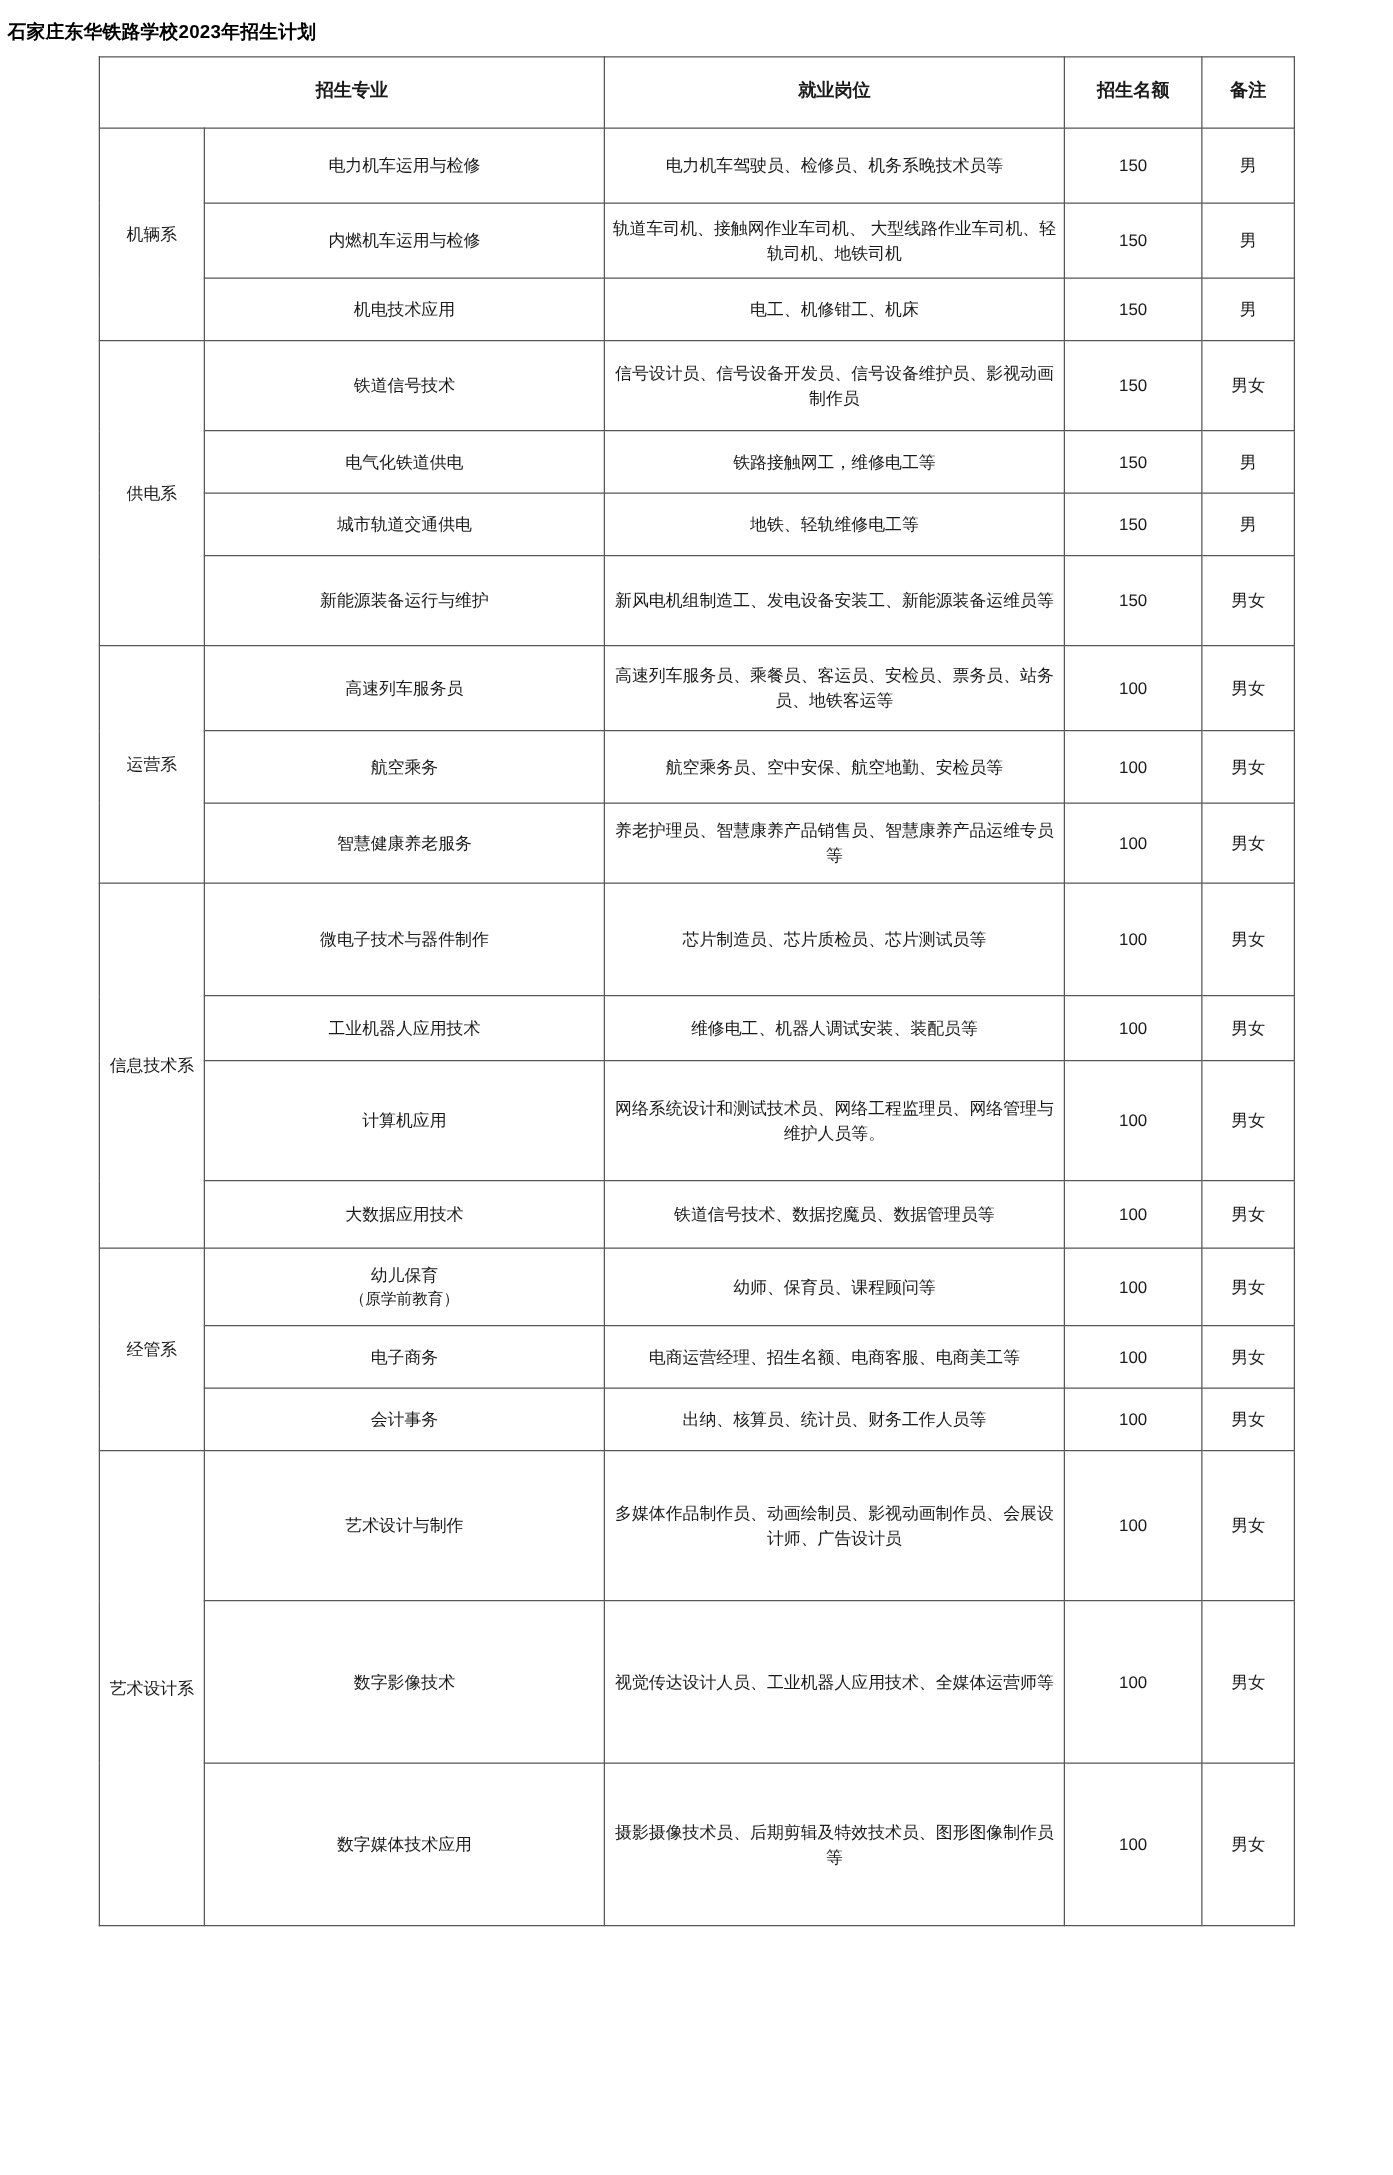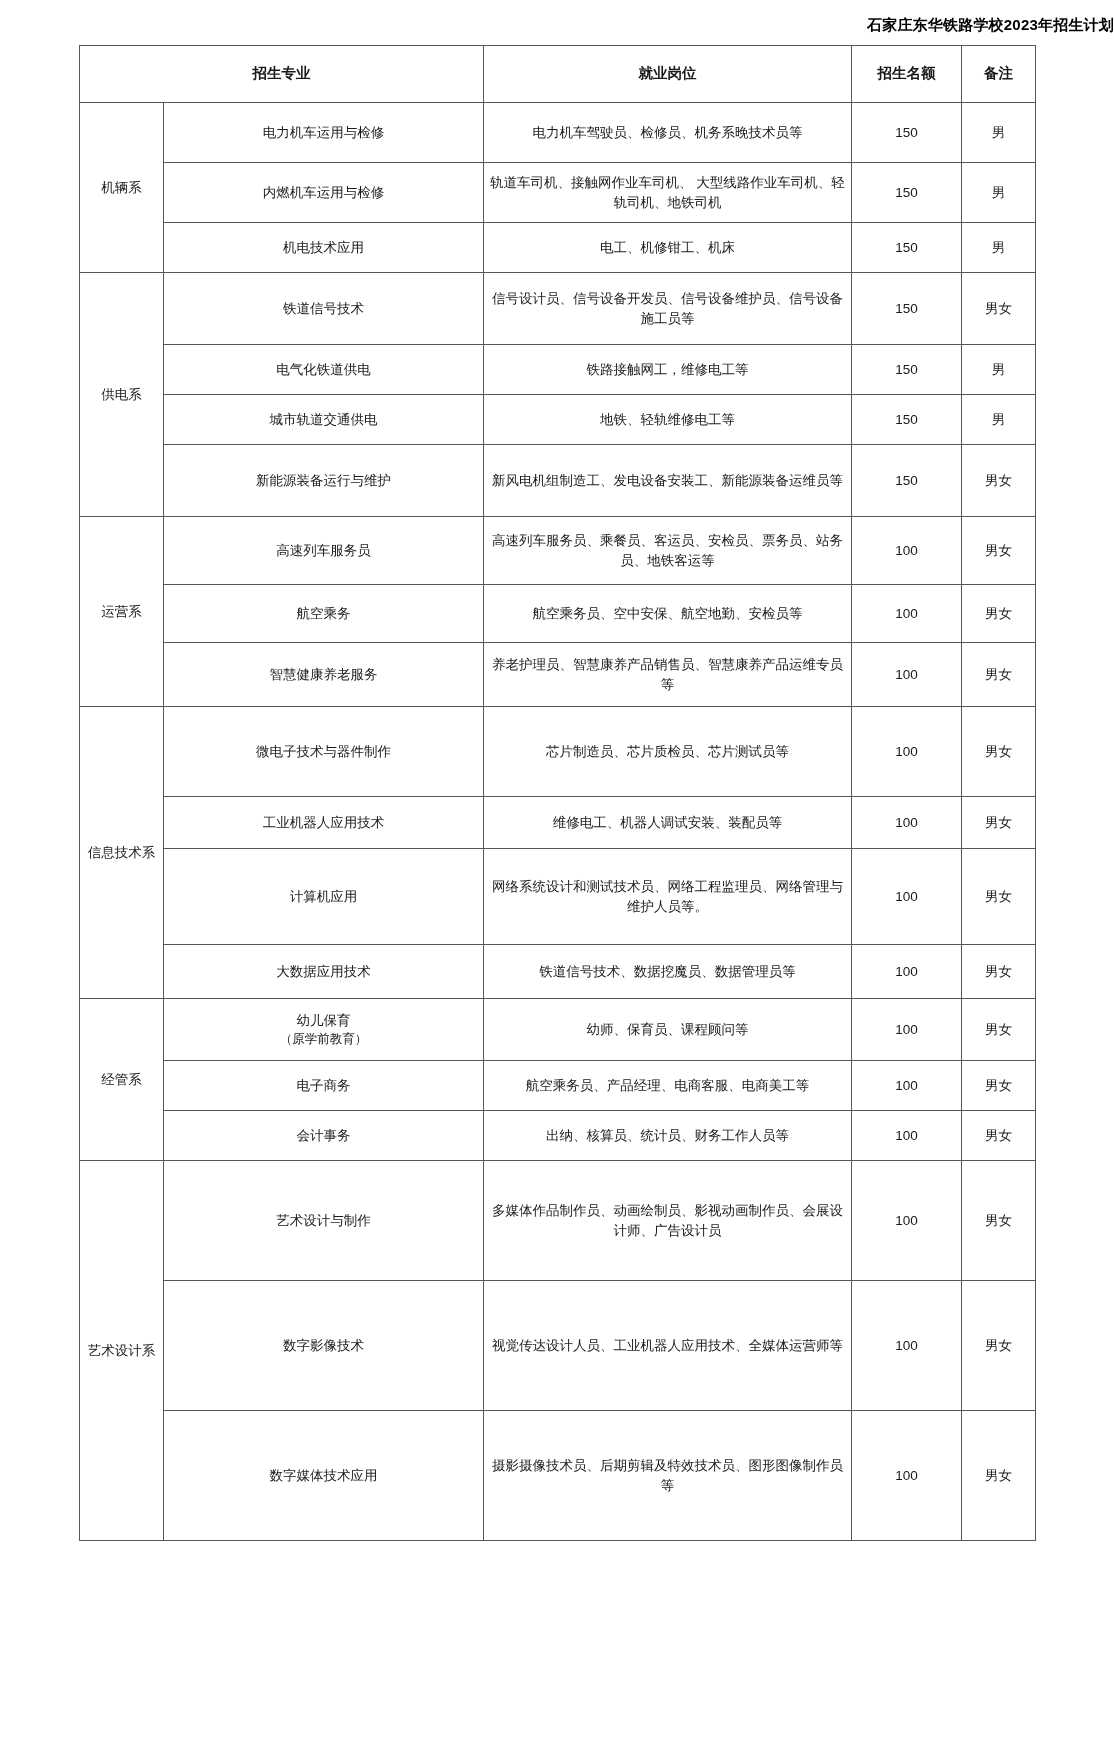--- a/index.html
+++ b/index.html
@@ -13,21 +13,21 @@
     font-family: "Liberation Sans", "DejaVu Sans", sans-serif;
     color: #1a1a1a;
     -webkit-font-smoothing: antialiased;
   }
   .page {
     width: 1114px;
     box-sizing: border-box;
     padding: 12px 0 0 0;
   }
   .doc-title {
-    text-align: right;
+    text-align: left;
     font-size: 15px;
     font-weight: 700;
     color: #000;
     letter-spacing: 0.2px;
     margin: 4px 0 10px 0;
     padding-left: 6px;
   }
   .table-wrap {
     margin: 0 auto;
     width: 956px;
@@ -123,21 +123,21 @@
           </tr>
           <tr style="height: 50px;">
             <td class="major">机电技术应用</td>
             <td class="job">电工、机修钳工、机床</td>
             <td class="quota">150</td>
             <td class="remark">男</td>
           </tr>
           <tr style="height: 72px;">
             <td class="dept" rowspan="4">供电系</td>
             <td class="major">铁道信号技术</td>
-            <td class="job">信号设计员、信号设备开发员、信号设备维护员、信号设备施工员等</td>
+            <td class="job">信号设计员、信号设备开发员、信号设备维护员、影视动画制作员</td>
             <td class="quota">150</td>
             <td class="remark">男女</td>
           </tr>
           <tr style="height: 50px;">
             <td class="major">电气化铁道供电</td>
             <td class="job">铁路接触网工，维修电工等</td>
             <td class="quota">150</td>
             <td class="remark">男</td>
           </tr>
           <tr style="height: 50px;">
@@ -198,21 +198,21 @@
           </tr>
           <tr style="height: 62px;">
             <td class="dept" rowspan="3">经管系</td>
             <td class="major"><span>幼儿保育</span><span class="sub-note">（原学前教育）</span></td>
             <td class="job">幼师、保育员、课程顾问等</td>
             <td class="quota">100</td>
             <td class="remark">男女</td>
           </tr>
           <tr style="height: 50px;">
             <td class="major">电子商务</td>
-            <td class="job">航空乘务员、产品经理、电商客服、电商美工等</td>
+            <td class="job">电商运营经理、招生名额、电商客服、电商美工等</td>
             <td class="quota">100</td>
             <td class="remark">男女</td>
           </tr>
           <tr style="height: 50px;">
             <td class="major">会计事务</td>
             <td class="job">出纳、核算员、统计员、财务工作人员等</td>
             <td class="quota">100</td>
             <td class="remark">男女</td>
           </tr>
           <tr style="height: 120px;">

